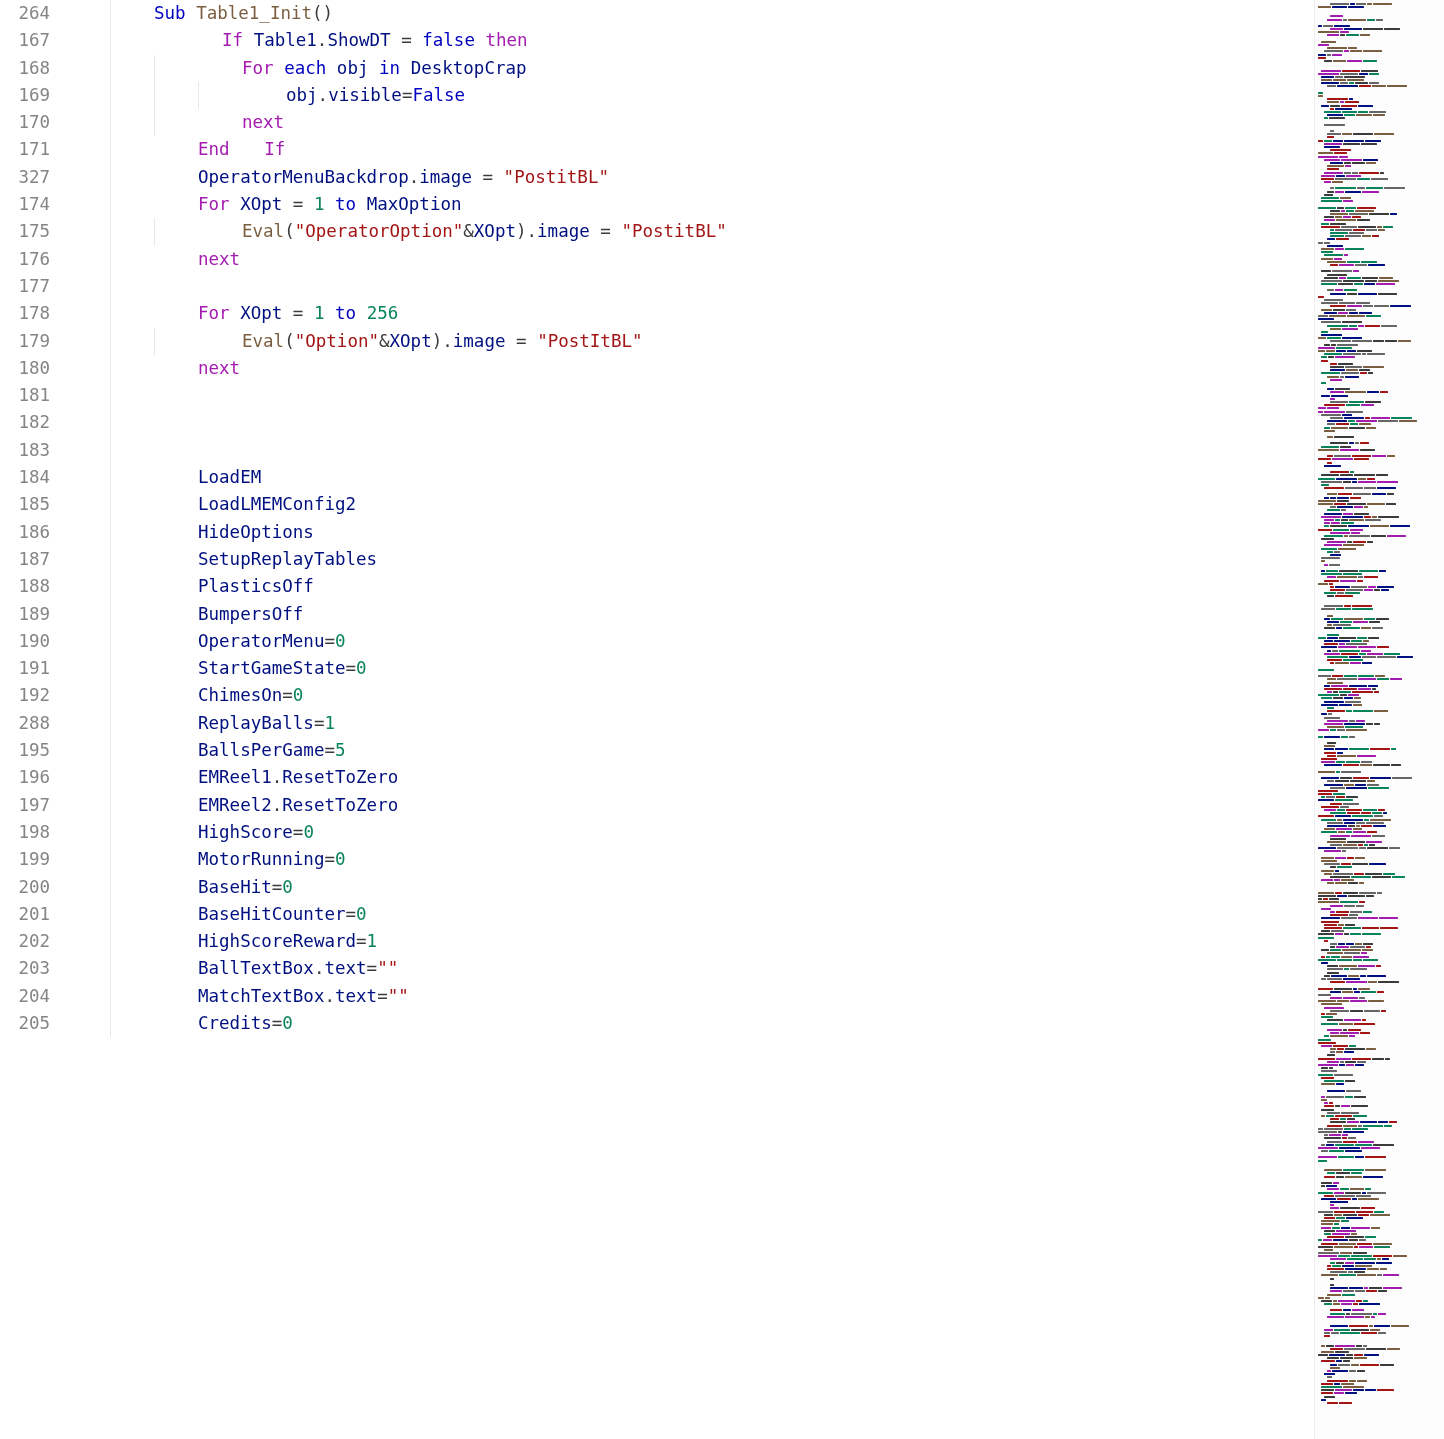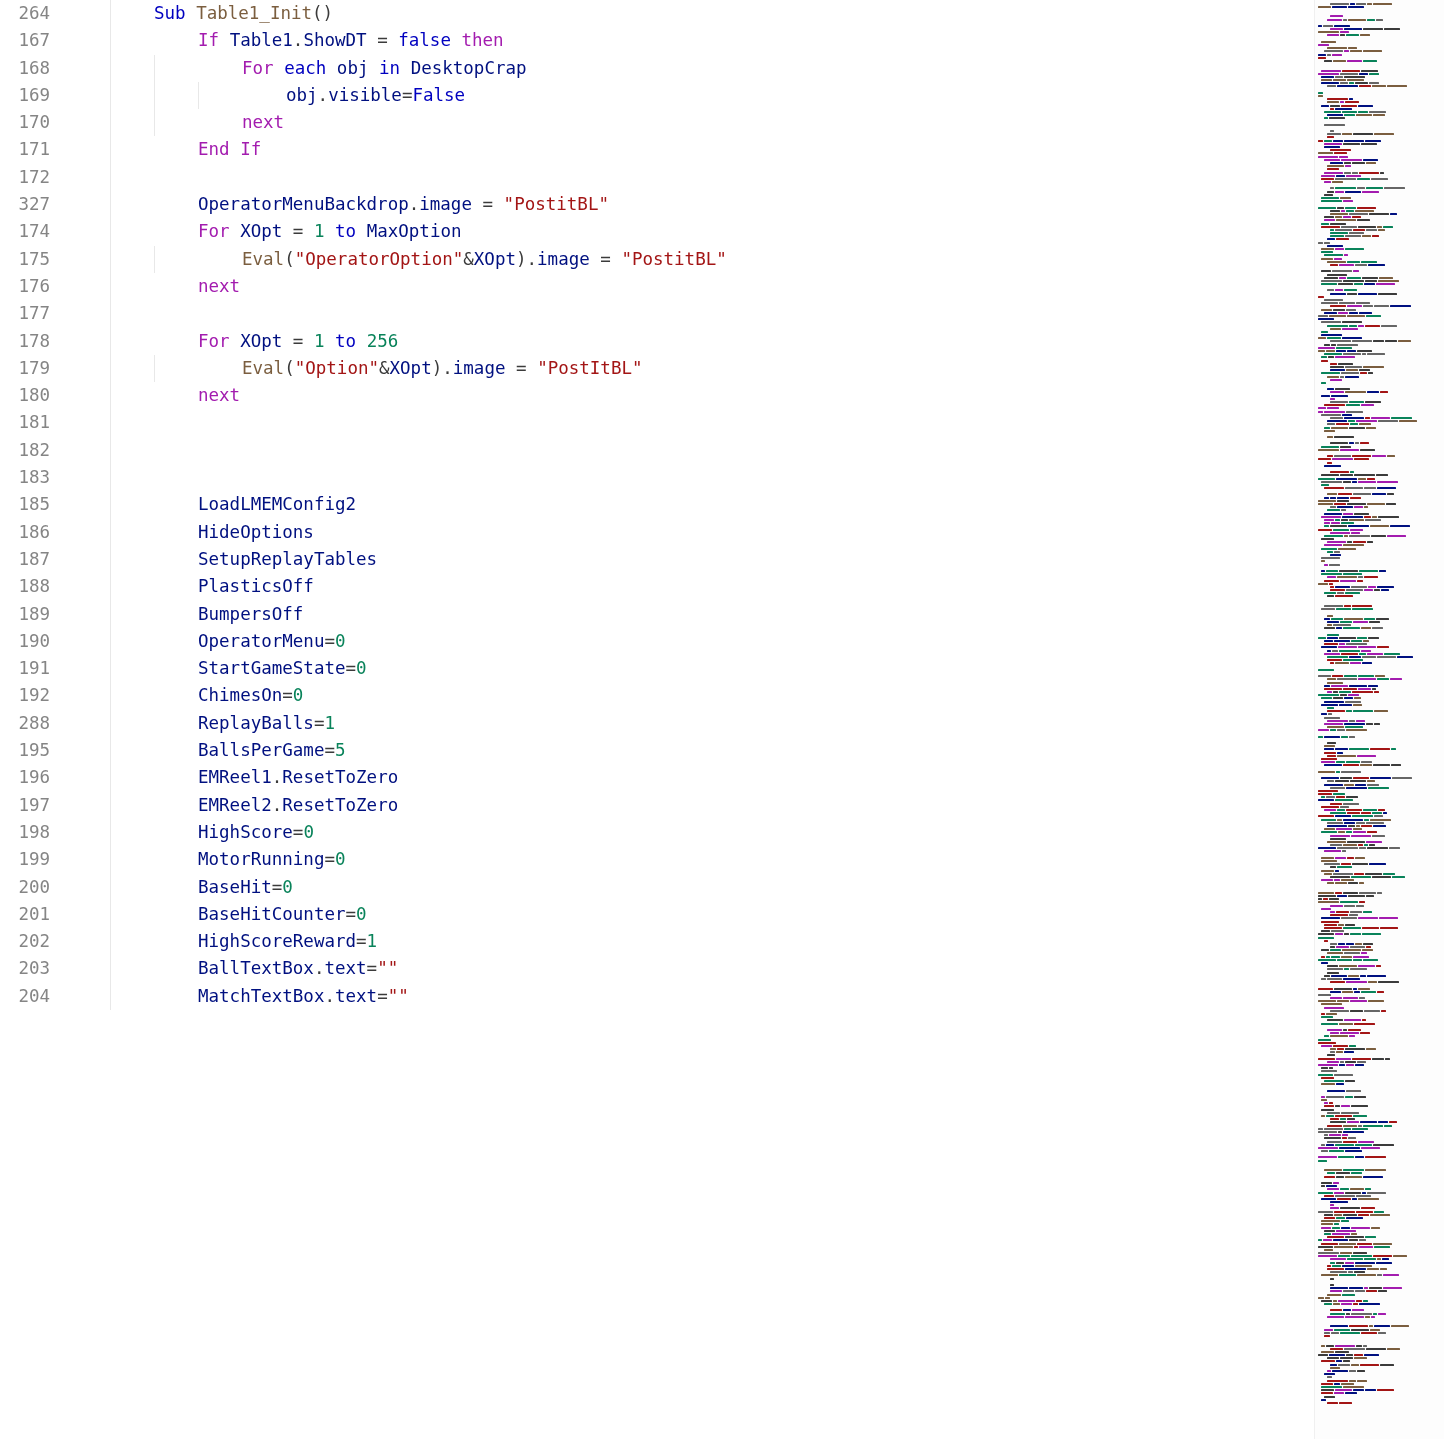--- a/index.html
+++ b/index.html
@@ -39,21 +39,21 @@
   }
   .indent-guides .guide {
     position: absolute;
     top: 0;
     bottom: 0;
     width: 1px;
     background: #e8e8e8;
   }
   .code { color: #3b3b3b; }
   .kw-sub  { color: #0000c0; }
-  .kw-if   { color: #a31caf; }
+  .kw-if   { color: #a31caf; margin-left: 24px; }
   .kw-for  { color: #a31caf; }
   .kw-each { color: #0000c0; }
   .kw-in   { color: #0000c0; }
   .kw-to   { color: #0000c0; }
   .kw-next { color: #a31caf; }
   .kw-end  { color: #a31caf; }
   .kw-then { color: #a31caf; }
   .bool    { color: #0000c0; }
   .fn      { color: #7b5e3f; }
   .obj     { color: #001080; }
@@ -99,51 +99,52 @@
 </head>
 <body>
 
 <div class="editor-pane" id="editor">
     <div class="code-line"><span class="ln">264</span><span class="indent-guides" style="width: 78px;"><span class="guide" style="left: 34px;"></span></span><span class="code"><span class="kw-sub">Sub</span> <span class="fn">Table1_Init</span><span class="pun">(</span><span class="pun">)</span></span></div>
     <div class="code-line"><span class="ln">167</span><span class="indent-guides" style="width: 122px;"><span class="guide" style="left: 34px;"></span></span><span class="code"><span class="kw-if">If</span> <span class="obj">Table1</span><span class="pun">.</span><span class="prop">ShowDT</span> <span class="op">=</span> <span class="bool">false</span> <span class="kw-then">then</span></span></div>
     <div class="code-line"><span class="ln">168</span><span class="indent-guides" style="width: 166px;"><span class="guide" style="left: 34px;"></span><span class="guide" style="left: 78px;"></span></span><span class="code"><span class="kw-for">For</span> <span class="kw-each">each</span> <span class="ident">obj</span> <span class="kw-in">in</span> <span class="ident">DesktopCrap</span></span></div>
     <div class="code-line"><span class="ln">169</span><span class="indent-guides" style="width: 210px;"><span class="guide" style="left: 34px;"></span><span class="guide" style="left: 78px;"></span><span class="guide" style="left: 122px;"></span></span><span class="code"><span class="ident">obj</span><span class="pun">.</span><span class="prop">visible</span><span class="op">=</span><span class="bool">False</span></span></div>
     <div class="code-line"><span class="ln">170</span><span class="indent-guides" style="width: 166px;"><span class="guide" style="left: 34px;"></span><span class="guide" style="left: 78px;"></span></span><span class="code"><span class="kw-next">next</span></span></div>
     <div class="code-line"><span class="ln">171</span><span class="indent-guides" style="width: 122px;"><span class="guide" style="left: 34px;"></span></span><span class="code"><span class="kw-end">End</span> <span class="kw-if">If</span></span></div>
-    <div class="code-line"><span class="ln">172</span><span class="indent-guides" style="width: 34px;"><span class="guide" style="left: 34px;"></span></span><span class="code"></span></div>
     <div class="code-line"><span class="ln">327</span><span class="indent-guides" style="width: 122px;"><span class="guide" style="left: 34px;"></span></span><span class="code"><span class="obj">OperatorMenuBackdrop</span><span class="pun">.</span><span class="prop">image</span> <span class="op">=</span> <span class="str">"PostitBL"</span></span></div>
     <div class="code-line"><span class="ln">174</span><span class="indent-guides" style="width: 122px;"><span class="guide" style="left: 34px;"></span></span><span class="code"><span class="kw-for">For</span> <span class="ident">XOpt</span> <span class="op">=</span> <span class="num">1</span> <span class="kw-to">to</span> <span class="ident">MaxOption</span></span></div>
     <div class="code-line"><span class="ln">175</span><span class="indent-guides" style="width: 166px;"><span class="guide" style="left: 34px;"></span><span class="guide" style="left: 78px;"></span></span><span class="code"><span class="fn">Eval</span><span class="pun">(</span><span class="str">"OperatorOption"</span><span class="op">&amp;</span><span class="ident">XOpt</span><span class="pun">)</span><span class="pun">.</span><span class="prop">image</span> <span class="op">=</span> <span class="str">"PostitBL"</span></span></div>
     <div class="code-line"><span class="ln">176</span><span class="indent-guides" style="width: 122px;"><span class="guide" style="left: 34px;"></span></span><span class="code"><span class="kw-next">next</span></span></div>
     <div class="code-line"><span class="ln">177</span><span class="indent-guides" style="width: 34px;"><span class="guide" style="left: 34px;"></span></span><span class="code"></span></div>
     <div class="code-line"><span class="ln">178</span><span class="indent-guides" style="width: 122px;"><span class="guide" style="left: 34px;"></span></span><span class="code"><span class="kw-for">For</span> <span class="ident">XOpt</span> <span class="op">=</span> <span class="num">1</span> <span class="kw-to">to</span> <span class="num">256</span></span></div>
     <div class="code-line"><span class="ln">179</span><span class="indent-guides" style="width: 166px;"><span class="guide" style="left: 34px;"></span><span class="guide" style="left: 78px;"></span></span><span class="code"><span class="fn">Eval</span><span class="pun">(</span><span class="str">"Option"</span><span class="op">&amp;</span><span class="ident">XOpt</span><span class="pun">)</span><span class="pun">.</span><span class="prop">image</span> <span class="op">=</span> <span class="str">"PostItBL"</span></span></div>
     <div class="code-line"><span class="ln">180</span><span class="indent-guides" style="width: 122px;"><span class="guide" style="left: 34px;"></span></span><span class="code"><span class="kw-next">next</span></span></div>
     <div class="code-line"><span class="ln">181</span><span class="indent-guides" style="width: 34px;"><span class="guide" style="left: 34px;"></span></span><span class="code"></span></div>
     <div class="code-line"><span class="ln">182</span><span class="indent-guides" style="width: 34px;"><span class="guide" style="left: 34px;"></span></span><span class="code"></span></div>
     <div class="code-line"><span class="ln">183</span><span class="indent-guides" style="width: 34px;"><span class="guide" style="left: 34px;"></span></span><span class="code"></span></div>
+    <div class="code-line"><span class="ln">184</span><span class="indent-guides" style="width: 122px;"><span class="guide" style="left: 34px;"></span></span><span class="code"><span class="ident">LoadEM</span></span></div>
     <div class="code-line"><span class="ln">185</span><span class="indent-guides" style="width: 122px;"><span class="guide" style="left: 34px;"></span></span><span class="code"><span class="ident">LoadLMEMConfig2</span></span></div>
     <div class="code-line"><span class="ln">186</span><span class="indent-guides" style="width: 122px;"><span class="guide" style="left: 34px;"></span></span><span class="code"><span class="ident">HideOptions</span></span></div>
     <div class="code-line"><span class="ln">187</span><span class="indent-guides" style="width: 122px;"><span class="guide" style="left: 34px;"></span></span><span class="code"><span class="ident">SetupReplayTables</span></span></div>
     <div class="code-line"><span class="ln">188</span><span class="indent-guides" style="width: 122px;"><span class="guide" style="left: 34px;"></span></span><span class="code"><span class="ident">PlasticsOff</span></span></div>
     <div class="code-line"><span class="ln">189</span><span class="indent-guides" style="width: 122px;"><span class="guide" style="left: 34px;"></span></span><span class="code"><span class="ident">BumpersOff</span></span></div>
     <div class="code-line"><span class="ln">190</span><span class="indent-guides" style="width: 122px;"><span class="guide" style="left: 34px;"></span></span><span class="code"><span class="obj">OperatorMenu</span><span class="op">=</span><span class="num">0</span></span></div>
     <div class="code-line"><span class="ln">191</span><span class="indent-guides" style="width: 122px;"><span class="guide" style="left: 34px;"></span></span><span class="code"><span class="obj">StartGameState</span><span class="op">=</span><span class="num">0</span></span></div>
     <div class="code-line"><span class="ln">192</span><span class="indent-guides" style="width: 122px;"><span class="guide" style="left: 34px;"></span></span><span class="code"><span class="obj">ChimesOn</span><span class="op">=</span><span class="num">0</span></span></div>
     <div class="code-line"><span class="ln">288</span><span class="indent-guides" style="width: 122px;"><span class="guide" style="left: 34px;"></span></span><span class="code"><span class="obj">ReplayBalls</span><span class="op">=</span><span class="num">1</span></span></div>
     <div class="code-line"><span class="ln">195</span><span class="indent-guides" style="width: 122px;"><span class="guide" style="left: 34px;"></span></span><span class="code"><span class="obj">BallsPerGame</span><span class="op">=</span><span class="num">5</span></span></div>
     <div class="code-line"><span class="ln">196</span><span class="indent-guides" style="width: 122px;"><span class="guide" style="left: 34px;"></span></span><span class="code"><span class="obj">EMReel1</span><span class="pun">.</span><span class="prop">ResetToZero</span></span></div>
     <div class="code-line"><span class="ln">197</span><span class="indent-guides" style="width: 122px;"><span class="guide" style="left: 34px;"></span></span><span class="code"><span class="obj">EMReel2</span><span class="pun">.</span><span class="prop">ResetToZero</span></span></div>
     <div class="code-line"><span class="ln">198</span><span class="indent-guides" style="width: 122px;"><span class="guide" style="left: 34px;"></span></span><span class="code"><span class="obj">HighScore</span><span class="op">=</span><span class="num">0</span></span></div>
     <div class="code-line"><span class="ln">199</span><span class="indent-guides" style="width: 122px;"><span class="guide" style="left: 34px;"></span></span><span class="code"><span class="obj">MotorRunning</span><span class="op">=</span><span class="num">0</span></span></div>
     <div class="code-line"><span class="ln">200</span><span class="indent-guides" style="width: 122px;"><span class="guide" style="left: 34px;"></span></span><span class="code"><span class="obj">BaseHit</span><span class="op">=</span><span class="num">0</span></span></div>
     <div class="code-line"><span class="ln">201</span><span class="indent-guides" style="width: 122px;"><span class="guide" style="left: 34px;"></span></span><span class="code"><span class="obj">BaseHitCounter</span><span class="op">=</span><span class="num">0</span></span></div>
     <div class="code-line"><span class="ln">202</span><span class="indent-guides" style="width: 122px;"><span class="guide" style="left: 34px;"></span></span><span class="code"><span class="obj">HighScoreReward</span><span class="op">=</span><span class="num">1</span></span></div>
     <div class="code-line"><span class="ln">203</span><span class="indent-guides" style="width: 122px;"><span class="guide" style="left: 34px;"></span></span><span class="code"><span class="obj">BallTextBox</span><span class="pun">.</span><span class="prop">text</span><span class="op">=</span><span class="str">""</span></span></div>
     <div class="code-line"><span class="ln">204</span><span class="indent-guides" style="width: 122px;"><span class="guide" style="left: 34px;"></span></span><span class="code"><span class="obj">MatchTextBox</span><span class="pun">.</span><span class="prop">text</span><span class="op">=</span><span class="str">""</span></span></div>
+    <div class="code-line"><span class="ln">205</span><span class="indent-guides" style="width: 122px;"><span class="guide" style="left: 34px;"></span></span><span class="code"><span class="obj">Credits</span><span class="op">=</span><span class="num">0</span></span></div>
   </div>
 <div class="minimap-pane" id="minimap">
     <div class="minimap-line">
       <span style="width: 12px; display: inline-block;"></span>
       <span class="mm-seg mm-gray" style="width: 19px;"></span>
       <span class="mm-seg mm-blue" style="width: 5px;"></span>
       <span class="mm-seg mm-gray" style="width: 10px;"></span>
       <span class="mm-seg mm-brown" style="width: 5px;"></span>
       <span class="mm-seg mm-brown" style="width: 19px;"></span>
     </div>

